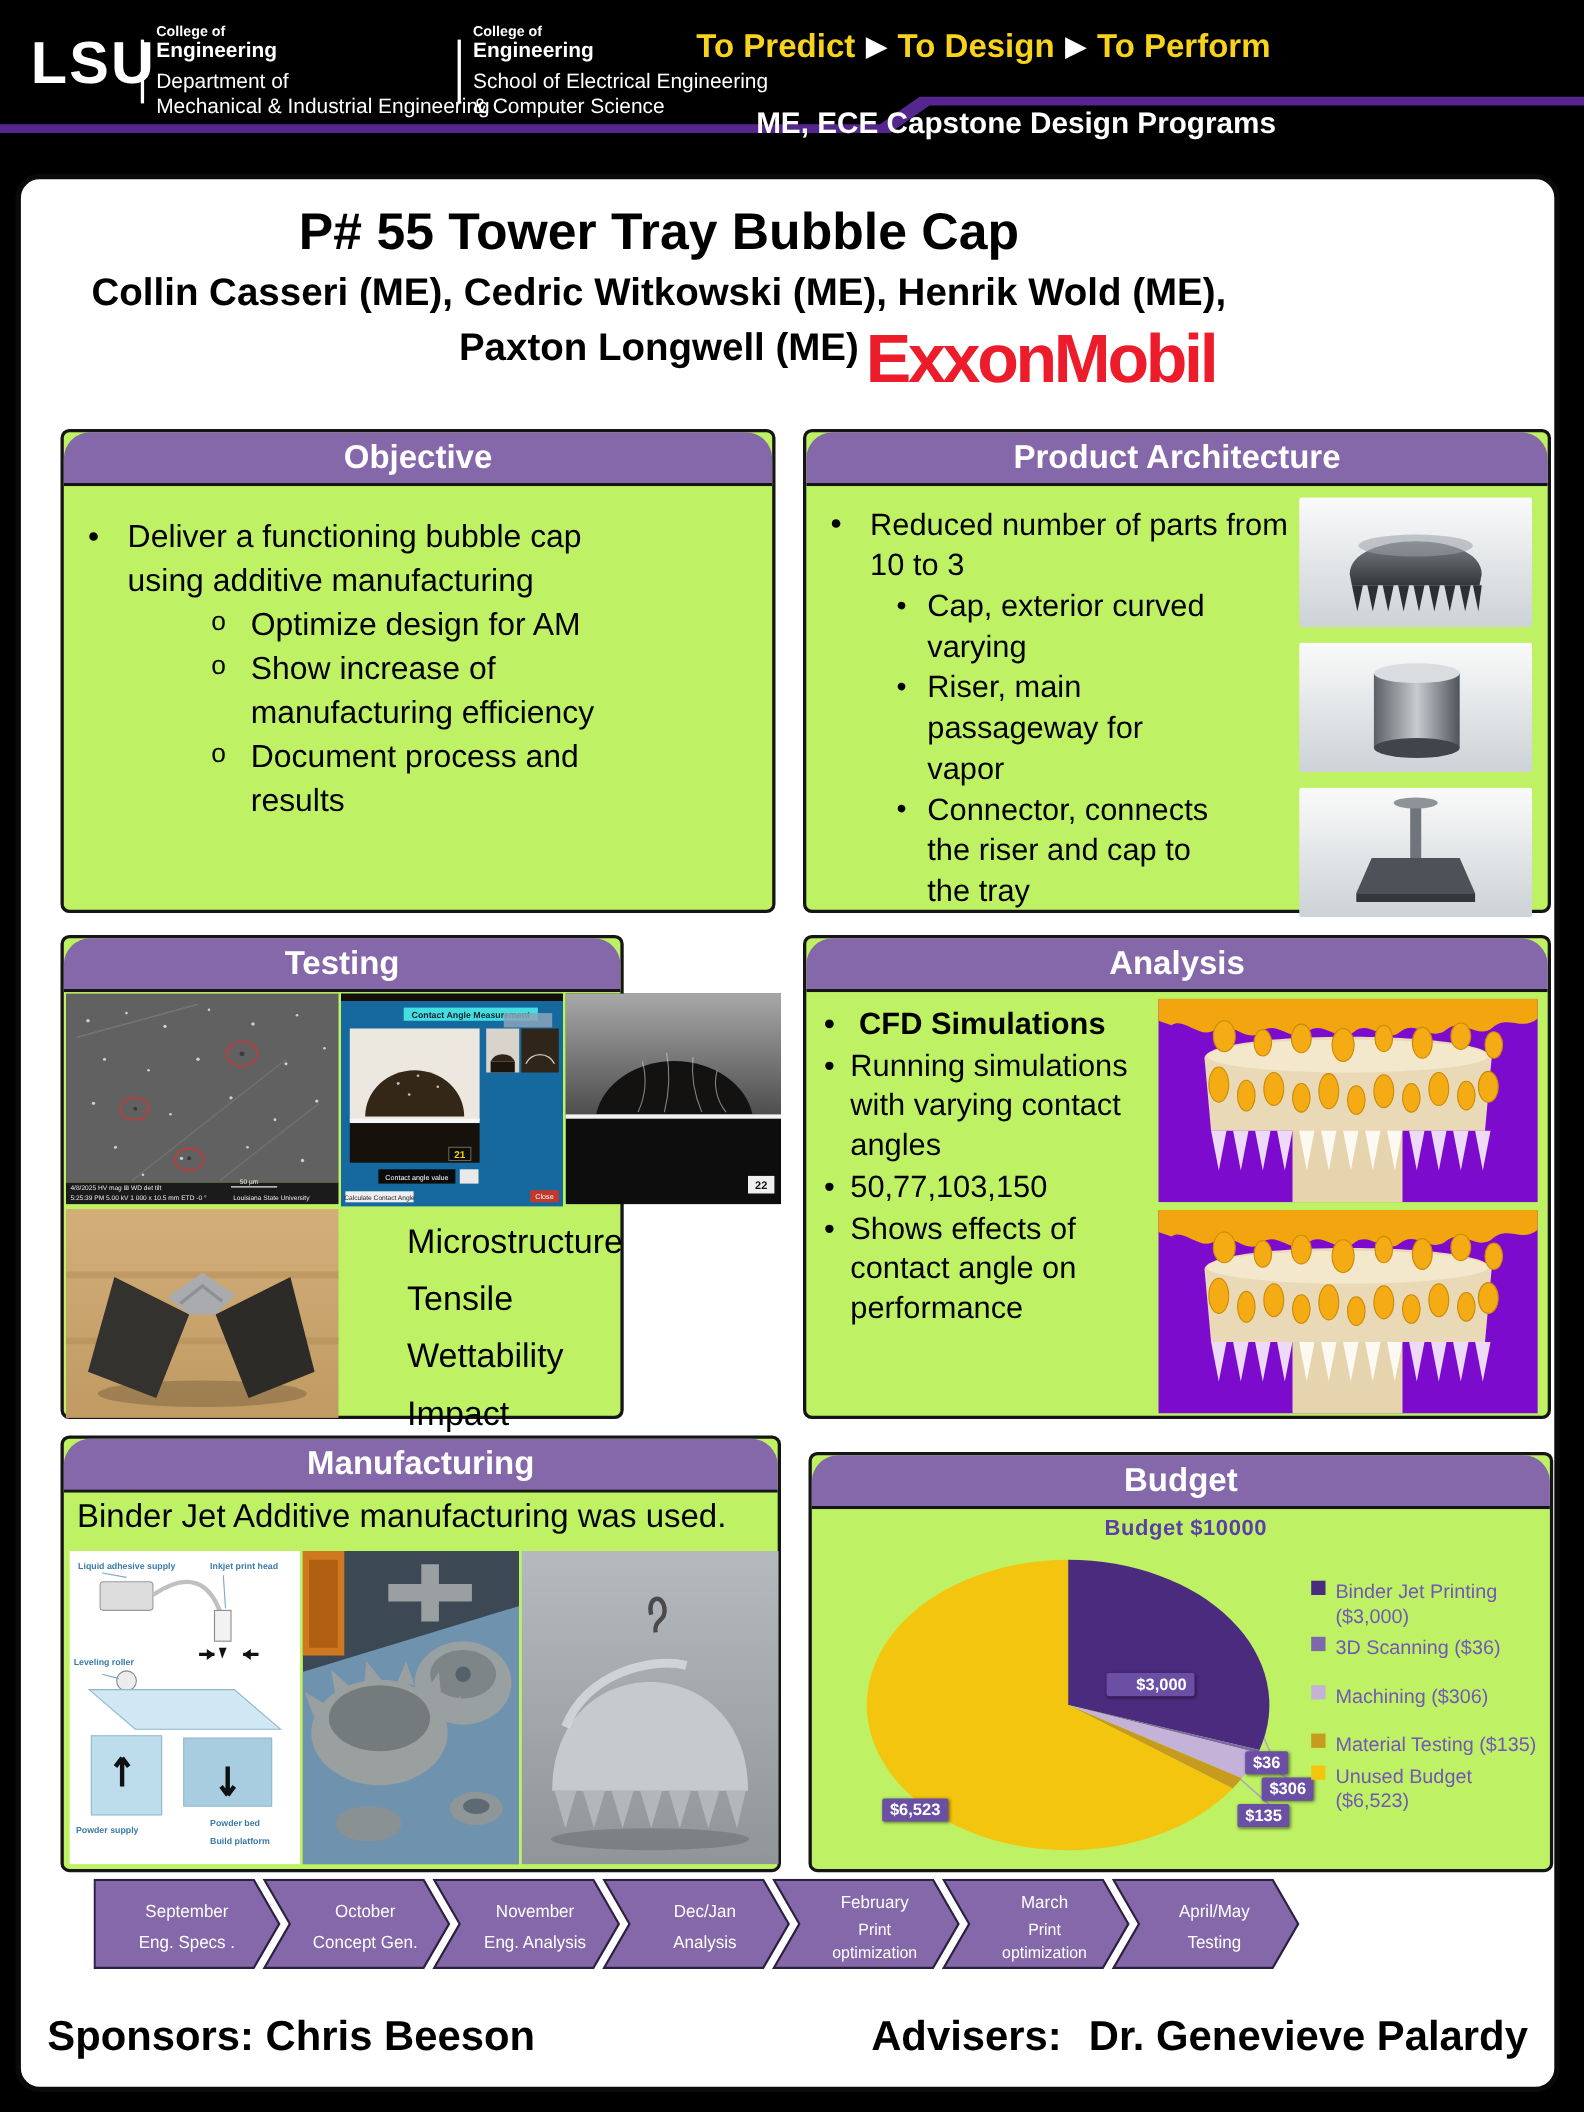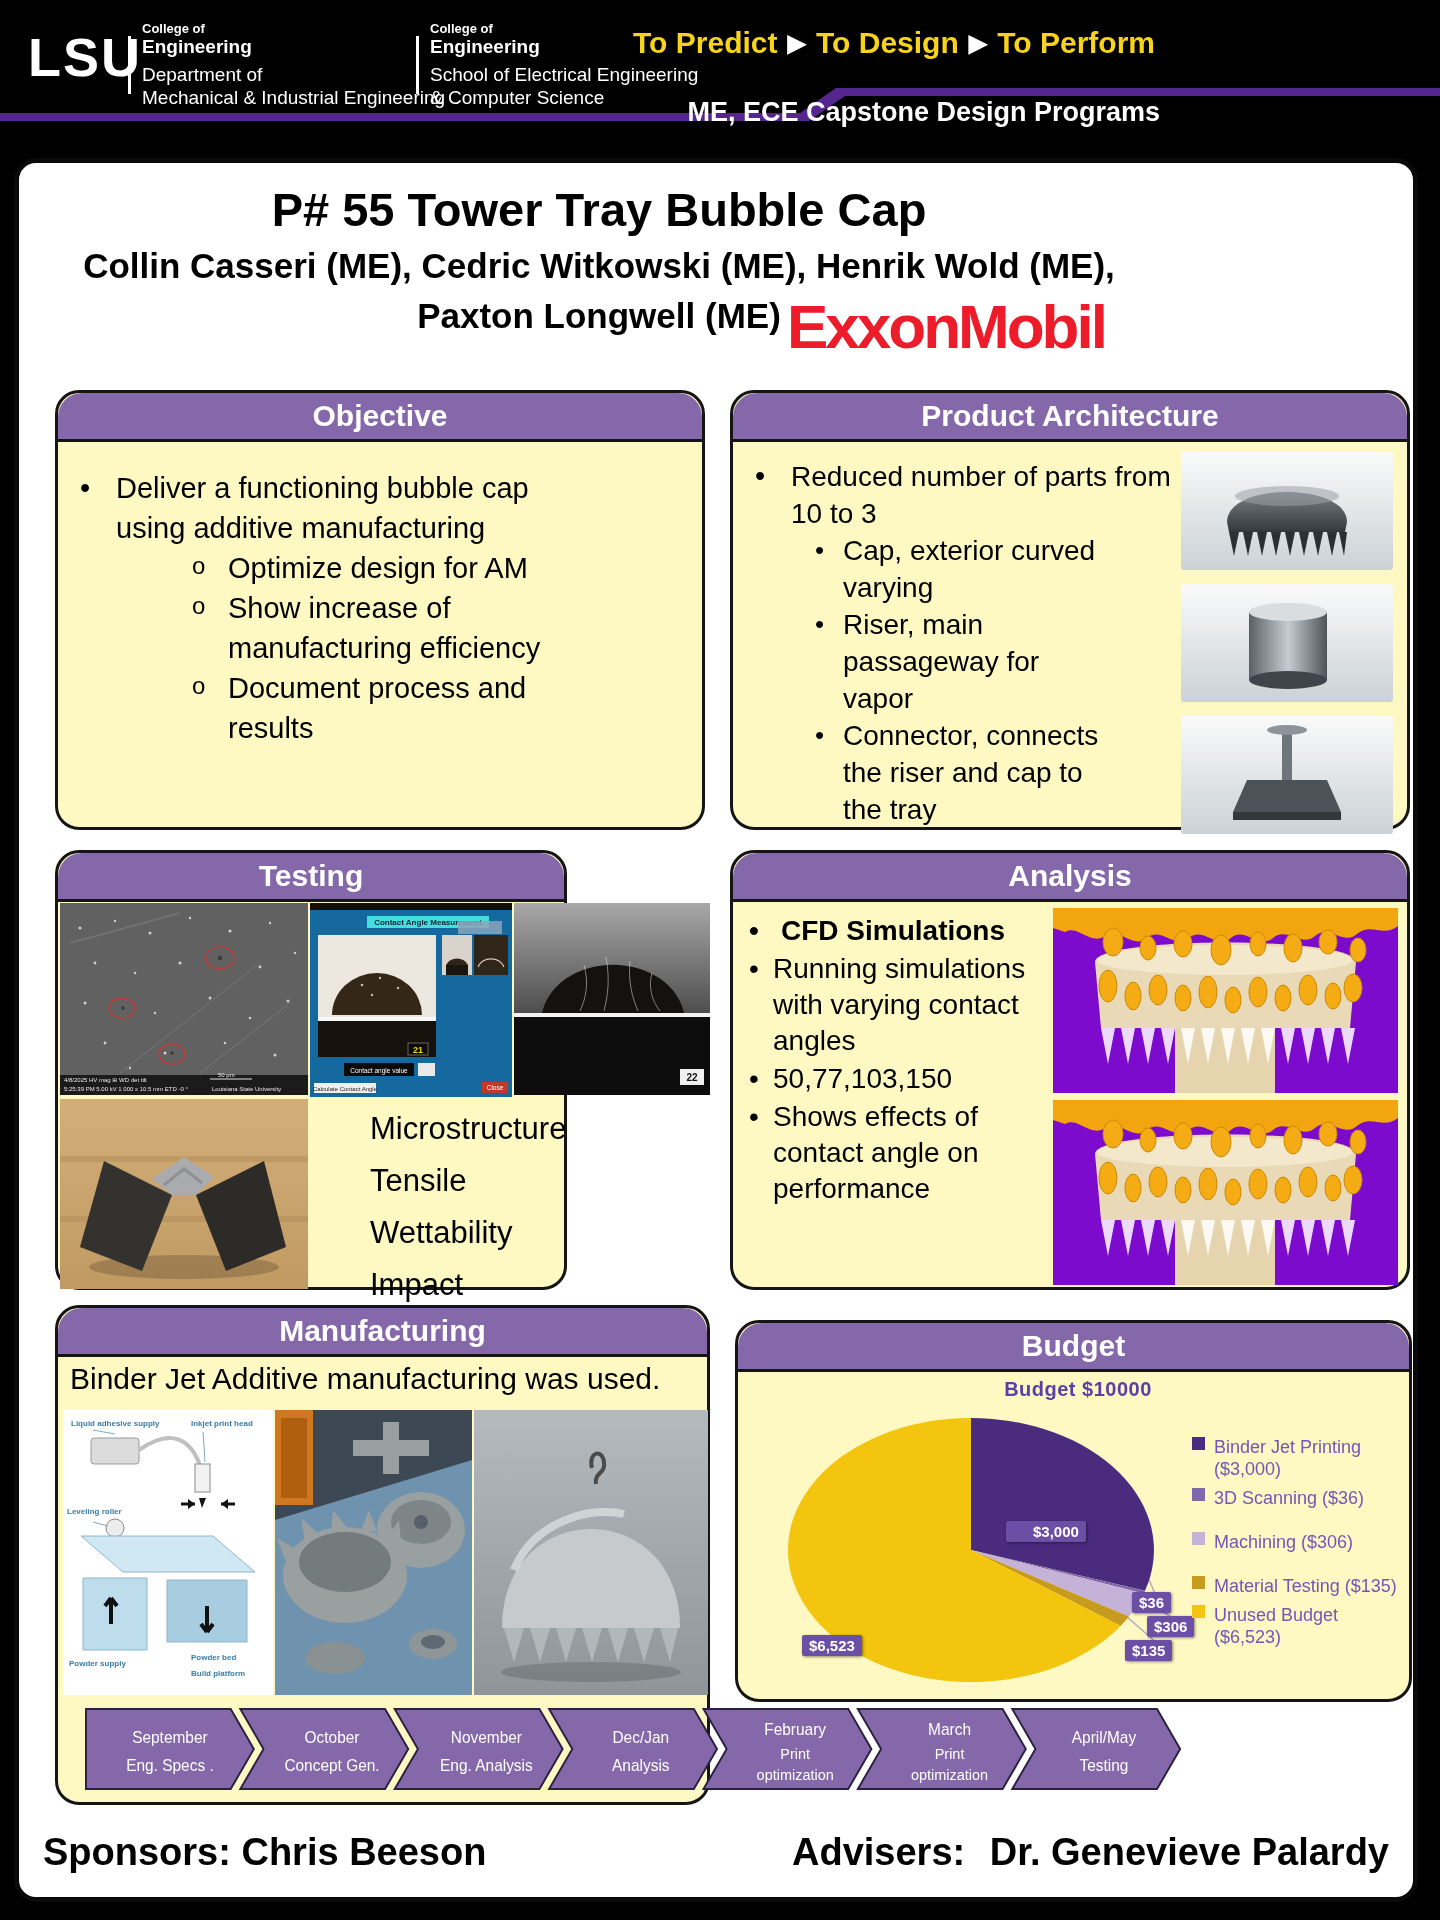--- a/index.html
+++ b/index.html
@@ -22,28 +22,28 @@
   
   .poster{position:absolute;left:14px;top:158px;width:1404px;height:1744px;background:#fff;
     border:5px solid #0a0a0a;border-radius:22px;box-sizing:border-box;}
 
   .titleblock{position:absolute;left:20px;top:18px;width:1120px;text-align:center;color:#000;}
   .titleblock h1{margin:0;font-size:47px;font-weight:bold;line-height:58px;}
   .authors{font-size:35px;font-weight:bold;line-height:46px;margin-top:4px;}
   .exxon{position:absolute;left:768px;top:128px;color:#ed1c2b;font-size:62px;font-weight:800;letter-spacing:-3px;white-space:nowrap;}
 
   
-  .panel{position:absolute;border:3px solid #151515;border-radius:24px;background:#fef9c3;box-sizing:border-box;}
+  .panel{position:absolute;border:3px solid #151515;border-radius:8px;background:#bef264;box-sizing:border-box;}
   .phead{height:46px;background:#8568a9;border-bottom:3px solid #151515;border-radius:24px 24px 0 0;
     display:flex;align-items:center;justify-content:center;color:#fff;font-weight:bold;font-size:30px;}
   .p-objective{left:36px;top:227px;width:650px;height:440px;}
   .p-arch{left:711px;top:227px;width:680px;height:440px;}
   .p-testing{left:36px;top:687px;width:512px;height:440px;}
   .p-analysis{left:711px;top:687px;width:680px;height:440px;}
-  .p-manu{left:36px;top:1142px;width:655px;height:500px;}
+  .p-manu{left:36px;top:1142px;width:655px;height:397px;}
   .p-budget{left:716px;top:1157px;width:677px;height:382px;}
 
   .pbody{position:relative;}
 
   
   .brow{position:relative;color:#000;}
   .brow .btxt{display:block;}
   .main-b{padding-left:58px;font-size:29px;line-height:40px;}
   .main-b::before{content:"\2022";position:absolute;left:22px;top:0;font-size:29px;}
   .sub-b{padding-left:60px;font-size:29px;line-height:40px;}

